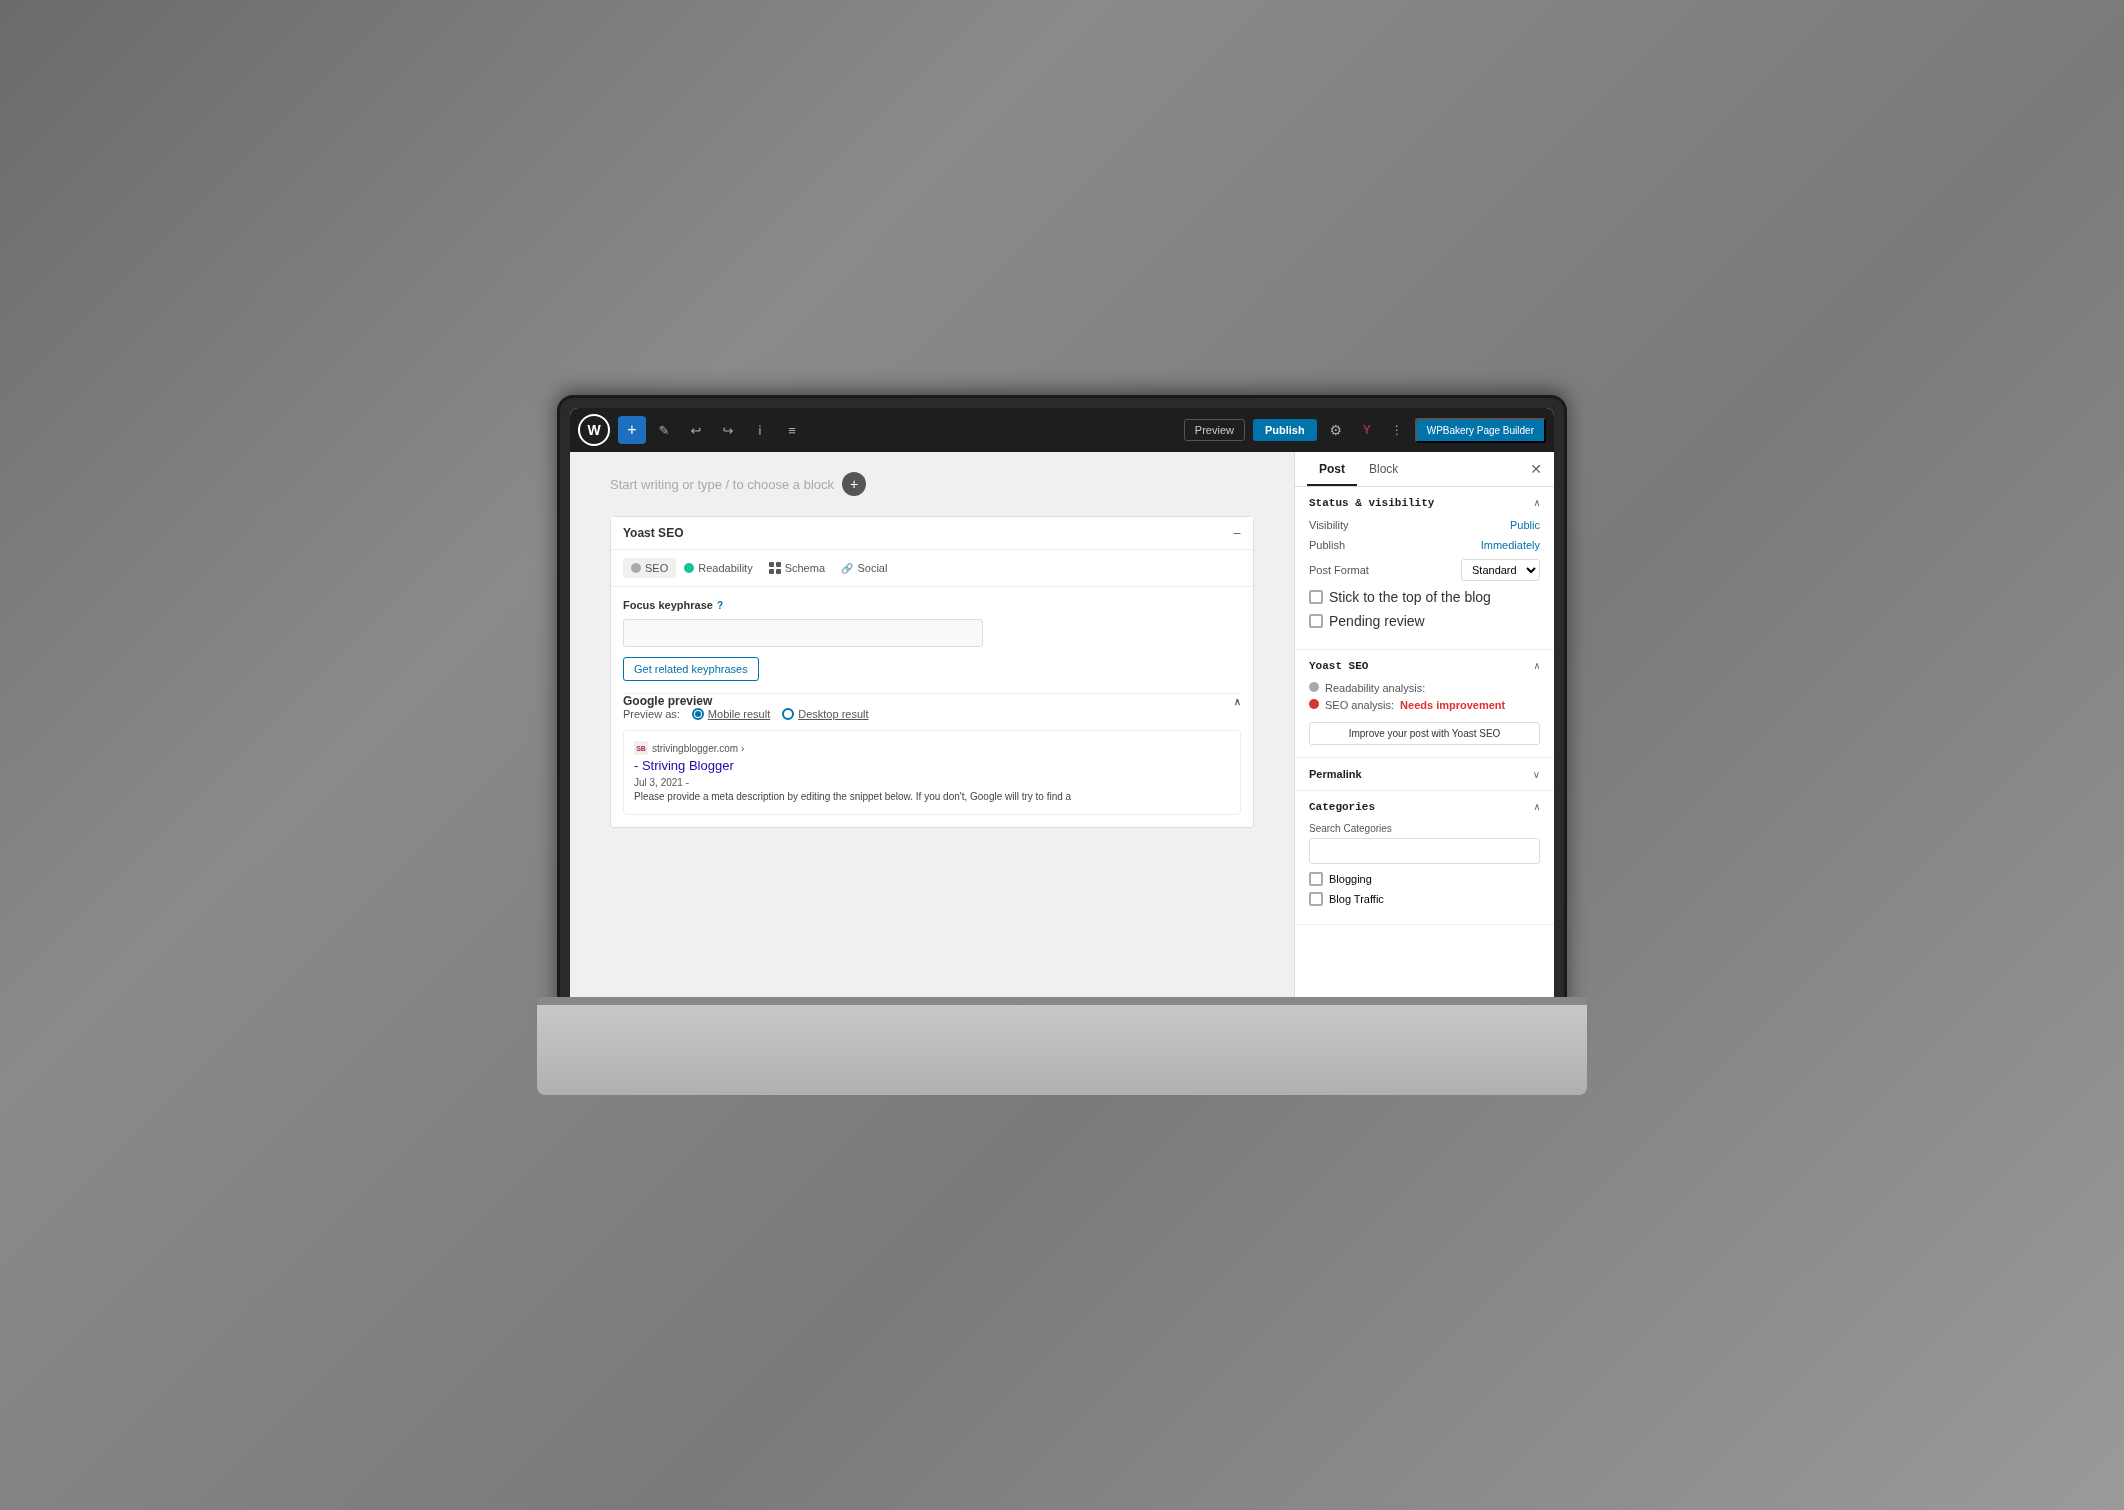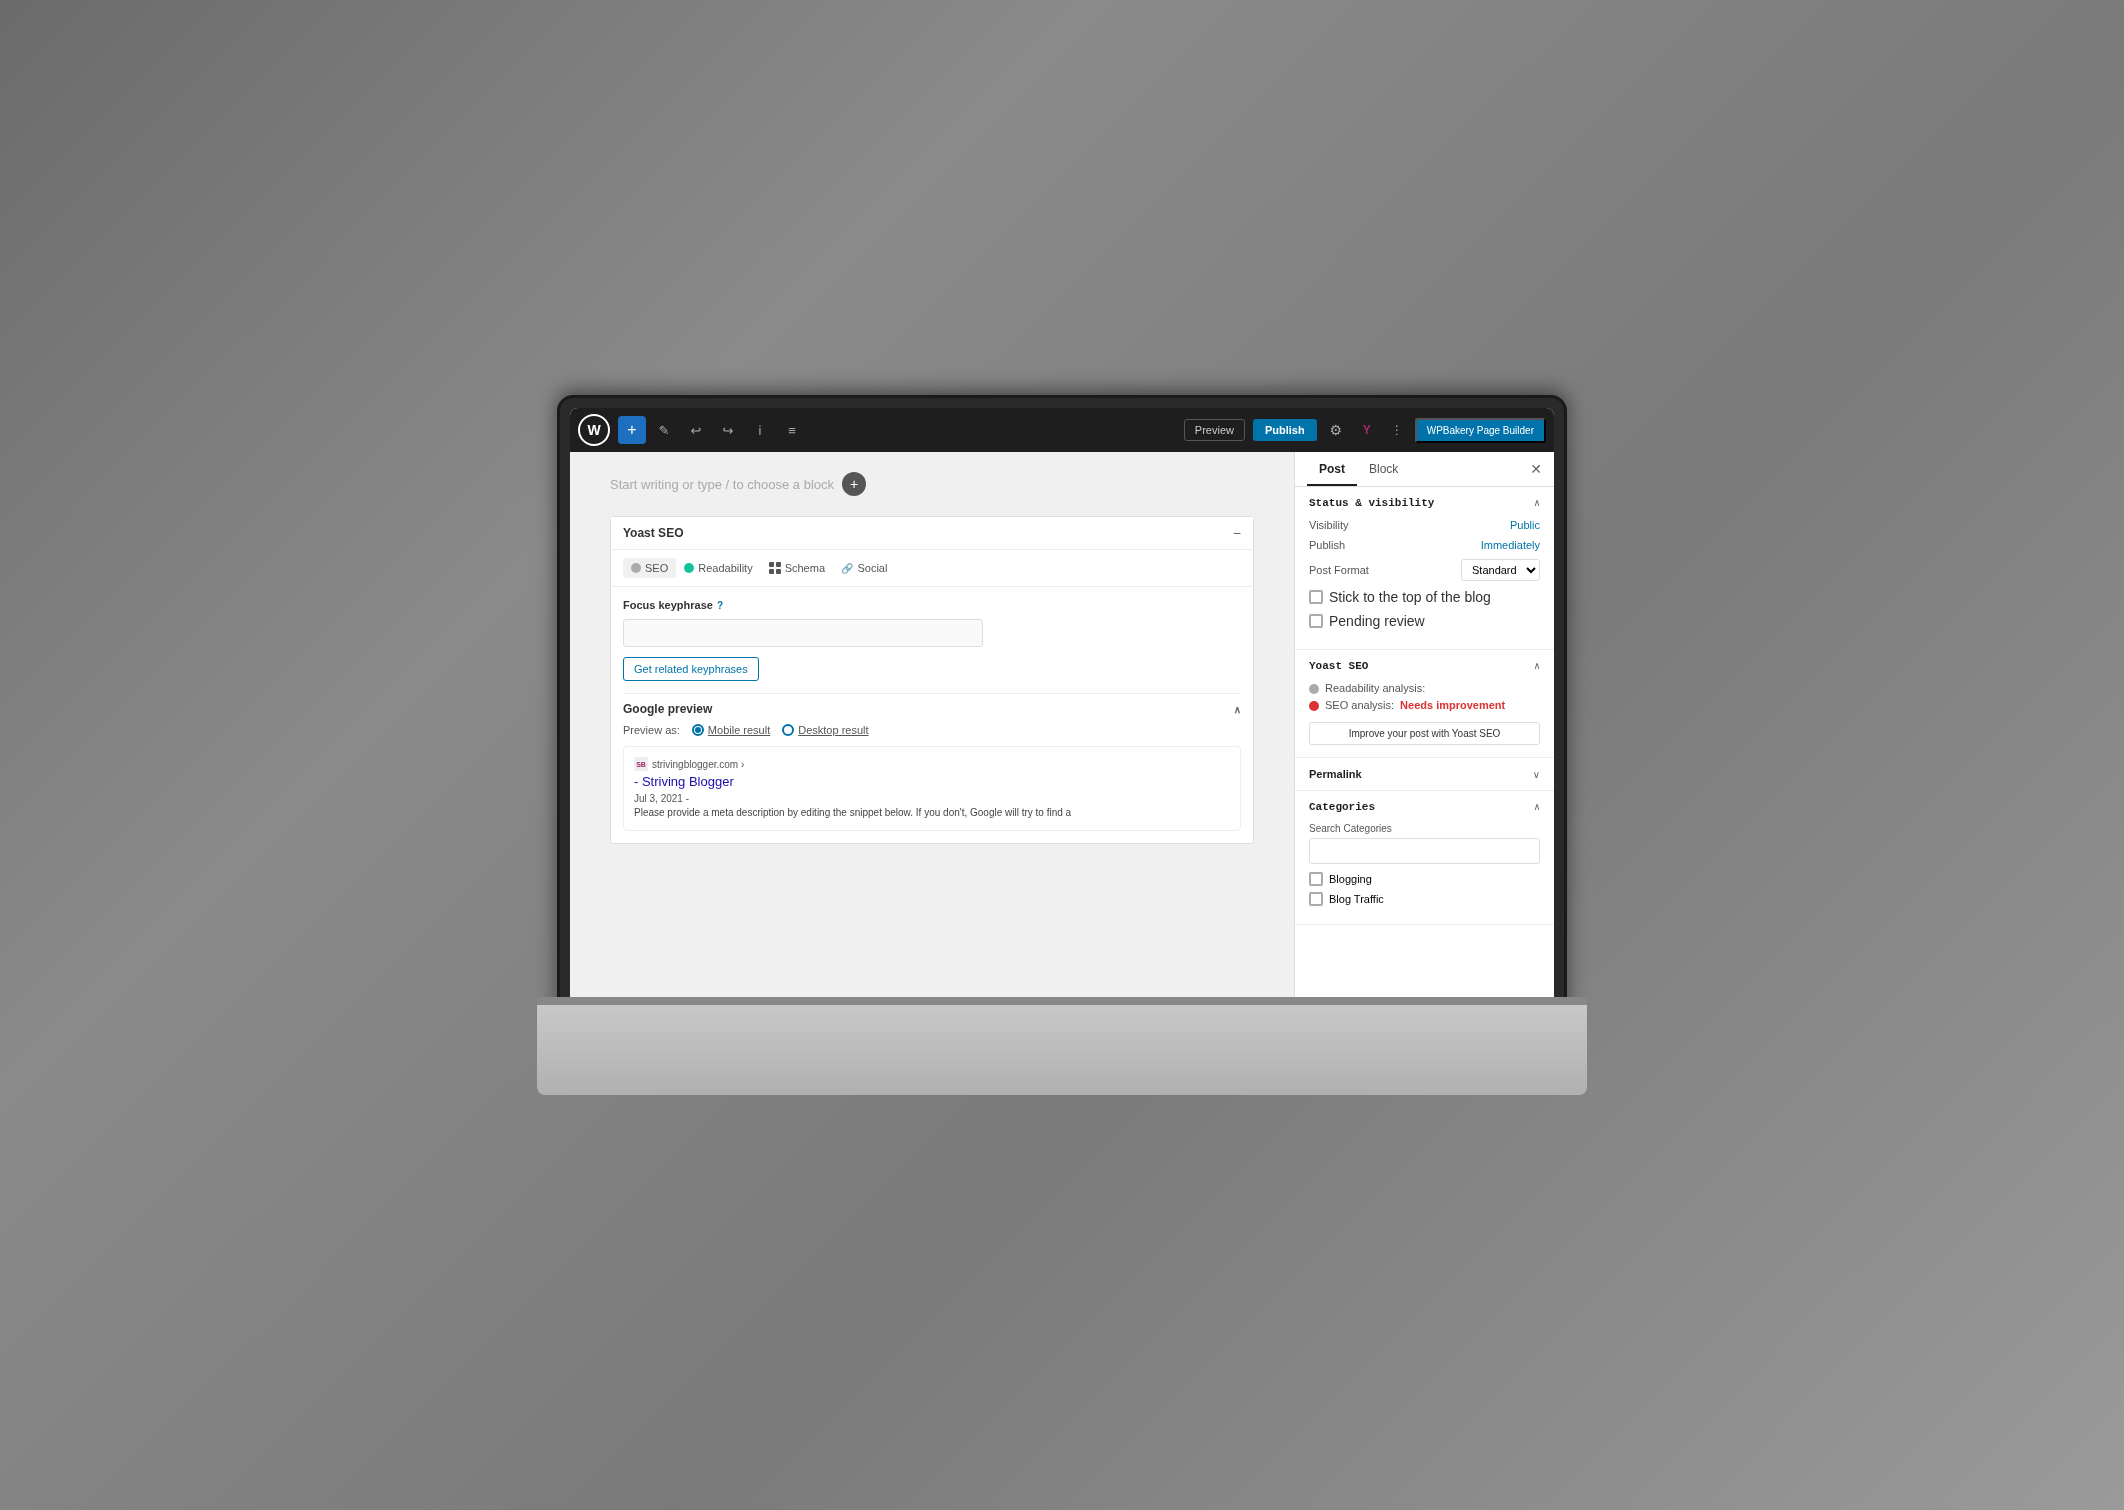--- a/index.html
+++ b/index.html
@@ -392,21 +392,21 @@
       padding: 5px 10px;
       border-radius: 3px;
       cursor: pointer;
       margin-bottom: 12px;
     }
 
     .google-preview-header {
       display: flex;
       align-items: center;
       justify-content: space-between;
-      padding: 8px 0;
+      padding: 0 0;
       border-top: 1px solid #eee;
       font-size: 12px;
       font-weight: 600;
       color: #333;
     }
 
     .preview-as-row {
       display: flex;
       align-items: center;
       gap: 12px;
@@ -613,21 +613,21 @@
       font-size: 14px;
       color: #333;
     }
 
     .yoast-sidebar-section {
       border-bottom: 1px solid #eee;
     }
 
     .yoast-analysis-row {
       display: flex;
-      align-items: flex-end;
+      align-items: flex-start;
       gap: 6px;
       margin-bottom: 5px;
       font-size: 11px;
       color: #555;
     }
 
     .analysis-dot-gray {
       width: 10px;
       height: 10px;
       border-radius: 50%;

